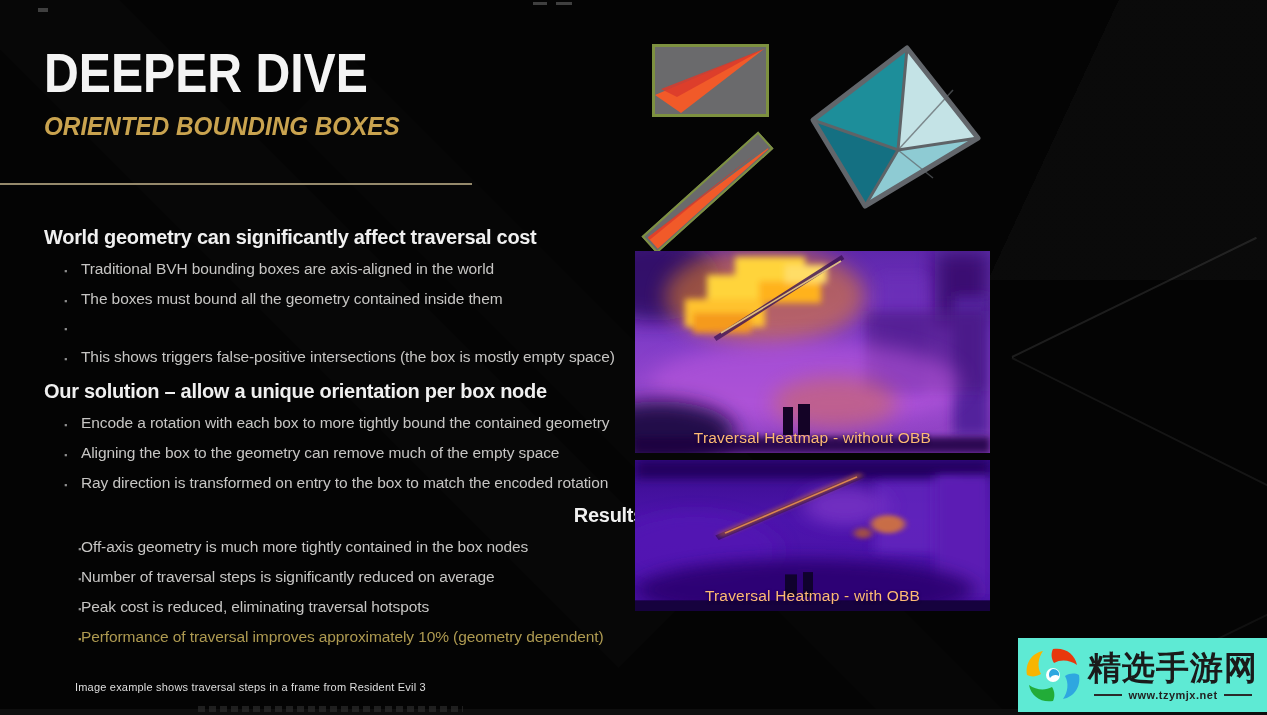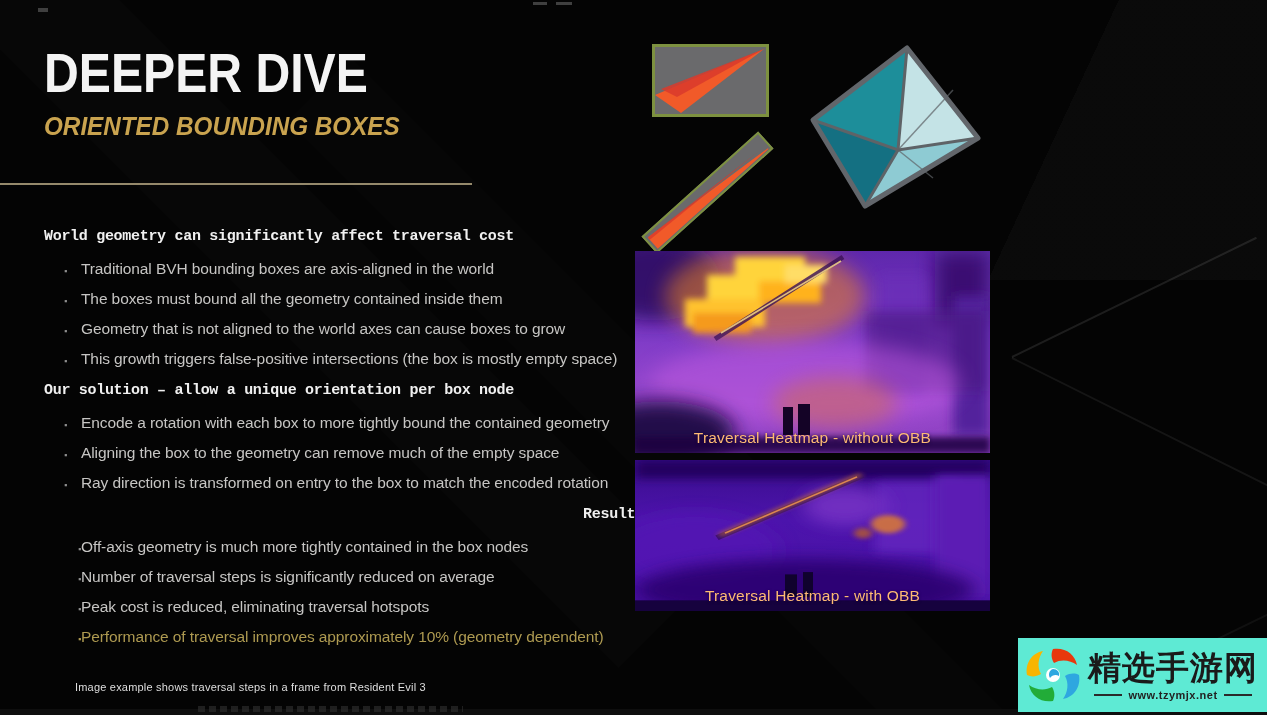--- a/index.html
+++ b/index.html
@@ -26,21 +26,21 @@
   
   .title{position:absolute;left:44px;top:40px;font-size:56px;font-weight:bold;color:#F4F4F4;
          letter-spacing:0px;transform:scaleX(.86);transform-origin:left top;white-space:nowrap;}
   .subtitle{position:absolute;left:44px;top:112px;font-size:25px;font-weight:bold;font-style:italic;
             color:#C9A34F;transform:scaleX(.97);transform-origin:left top;white-space:nowrap;}
   .rule{position:absolute;left:0;top:183px;width:472px;height:2px;background:#95896B;}
 
   
   .section{position:absolute;left:44px;width:600px;}
   .sec1{top:224px;} .sec2{top:378px;} .sec3{top:502px;text-align:right;}
-  .section h2{margin:0;font-size:15px;line-height:26px;font-weight:bold;color:#F0F0F0;letter-spacing:-.3px;white-space:nowrap;font-family:Liberation Mono, monospace;}
+  .section h2{margin:0;font-size:20px;line-height:26px;font-weight:bold;color:#F0F0F0;letter-spacing:-.3px;white-space:nowrap;}
   .section ul{list-style:none;margin:5px 0 0;padding:0 0 0 20px;}
   .section li{display:flex;align-items:baseline;font-size:15.5px;line-height:28px;color:#C6C5C3;
               letter-spacing:-.1px;white-space:nowrap;}
   .section li .bq{width:17px;font-size:9px;color:#8F8F8F;flex:none;}
   .section li.gold, .section li.gold .bq{color:#AE9A51;}
   .footnote{position:absolute;left:75px;top:681px;font-size:11px;color:#DFDFDF;letter-spacing:.2px;text-align:right;}
 
   
   .fig-aabb{position:absolute;left:652px;top:44px;width:111px;height:67px;background:#6A6A6C;
             border:3px solid #7D9140;}
@@ -96,25 +96,24 @@
       <li class="li">
           <span class="bq">▪</span>
           <span>Traditional BVH bounding boxes are axis-aligned in the world</span>
         </li>
       <li>
           <span class="bq">▪</span>
           <span>The boxes must bound all the geometry contained inside them</span>
         </li>
       <li>
           <span class="bq">▪</span>
-          <span>Geometry that is not aligned to the world axes can cause boxes to grow</span>
-        </li>
-      <li>
-          <span class="bq">▪</span>
-          <span>This growth triggers false-positive intersections (the box is mostly empty space)</span>
+        </li>
+      <li>
+          <span class="bq">▪</span>
+          <span>This shows triggers false-positive intersections (the box is mostly empty space)</span>
         </li>
     </ul>
   </div>
 
   <div class="section sec2">
     <h2>Our solution – allow a unique orientation per box node</h2>
     <ul>
       <li>
           <span class="bq">▪</span>
           <span>Encode a rotation with each box to more tightly bound the contained geometry</span>

